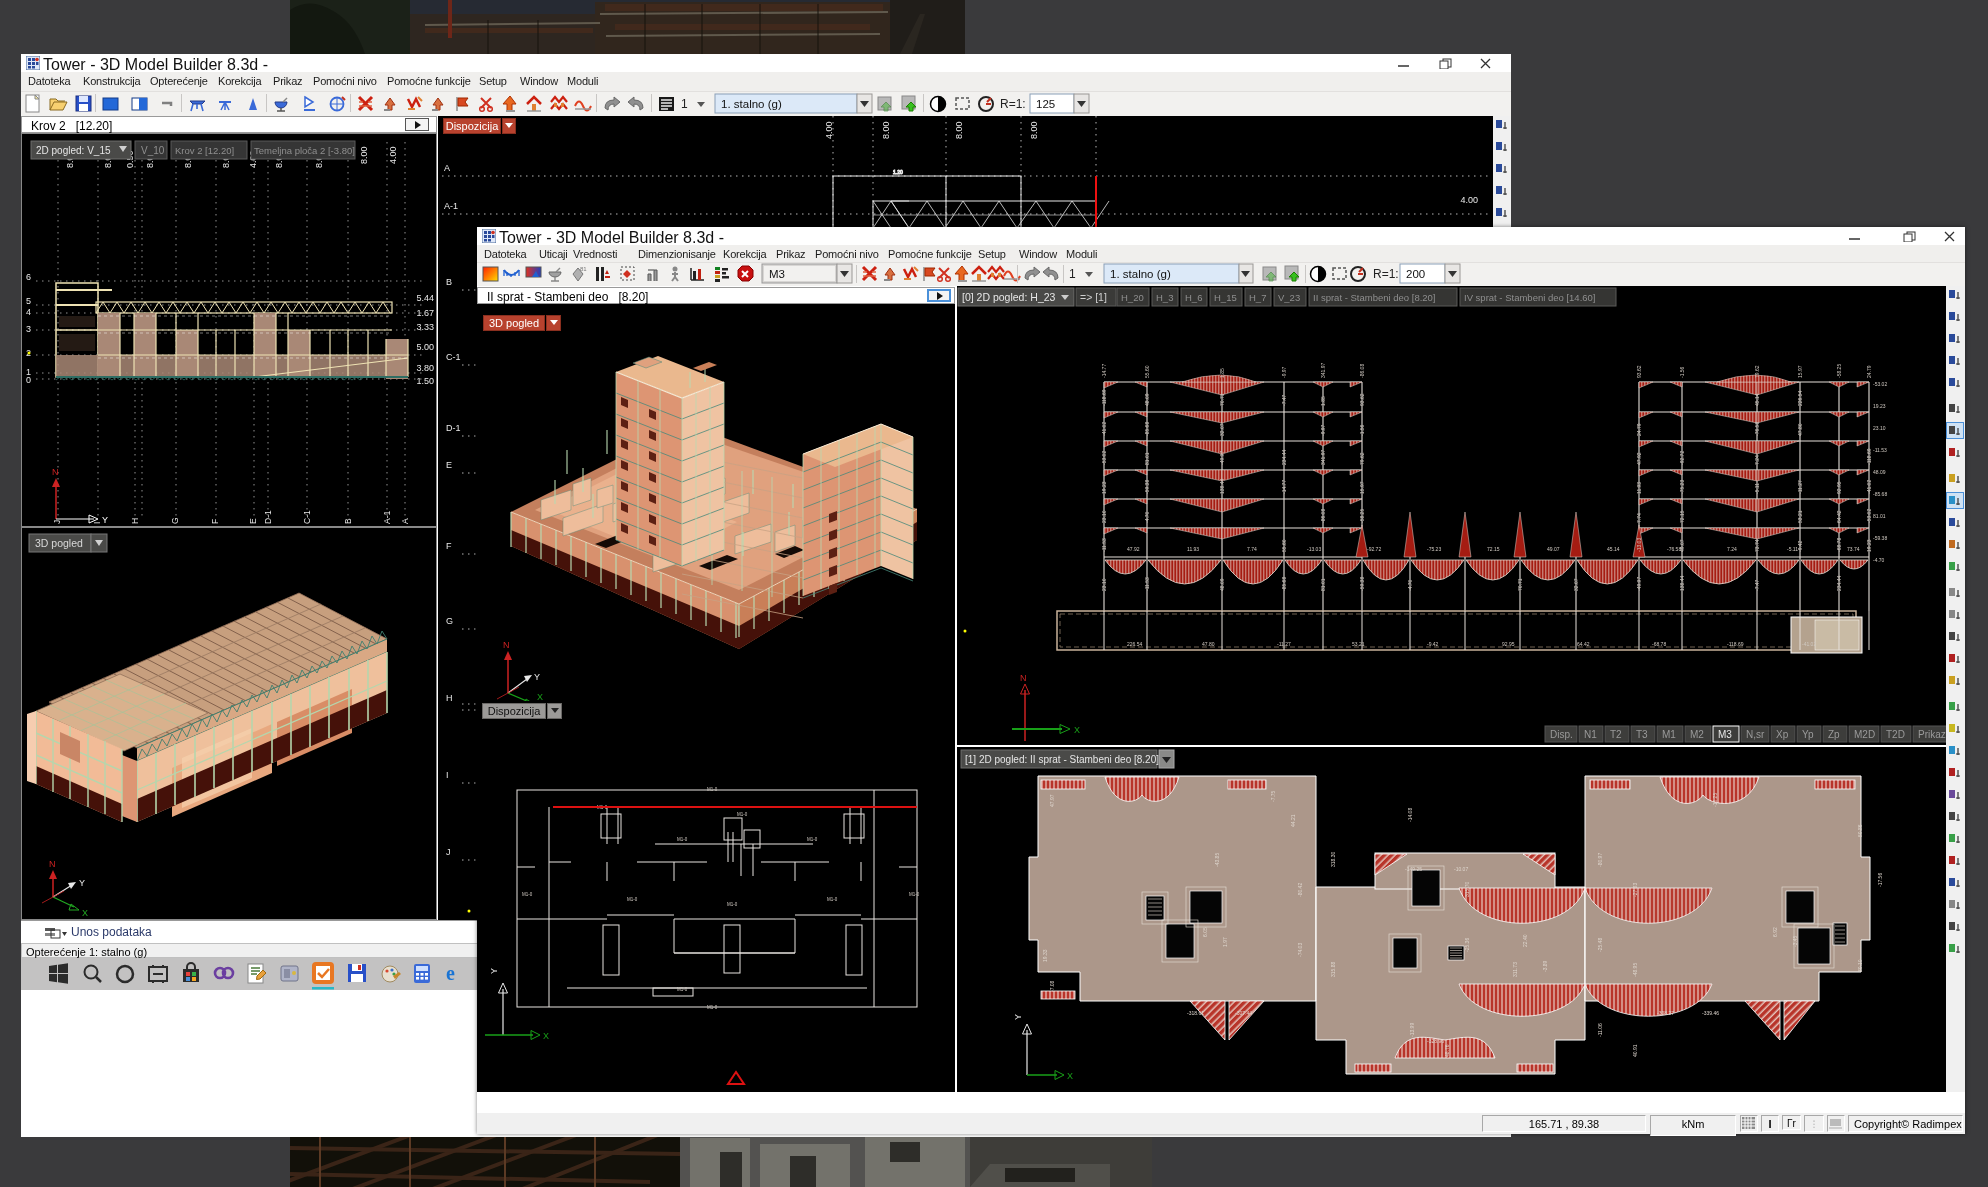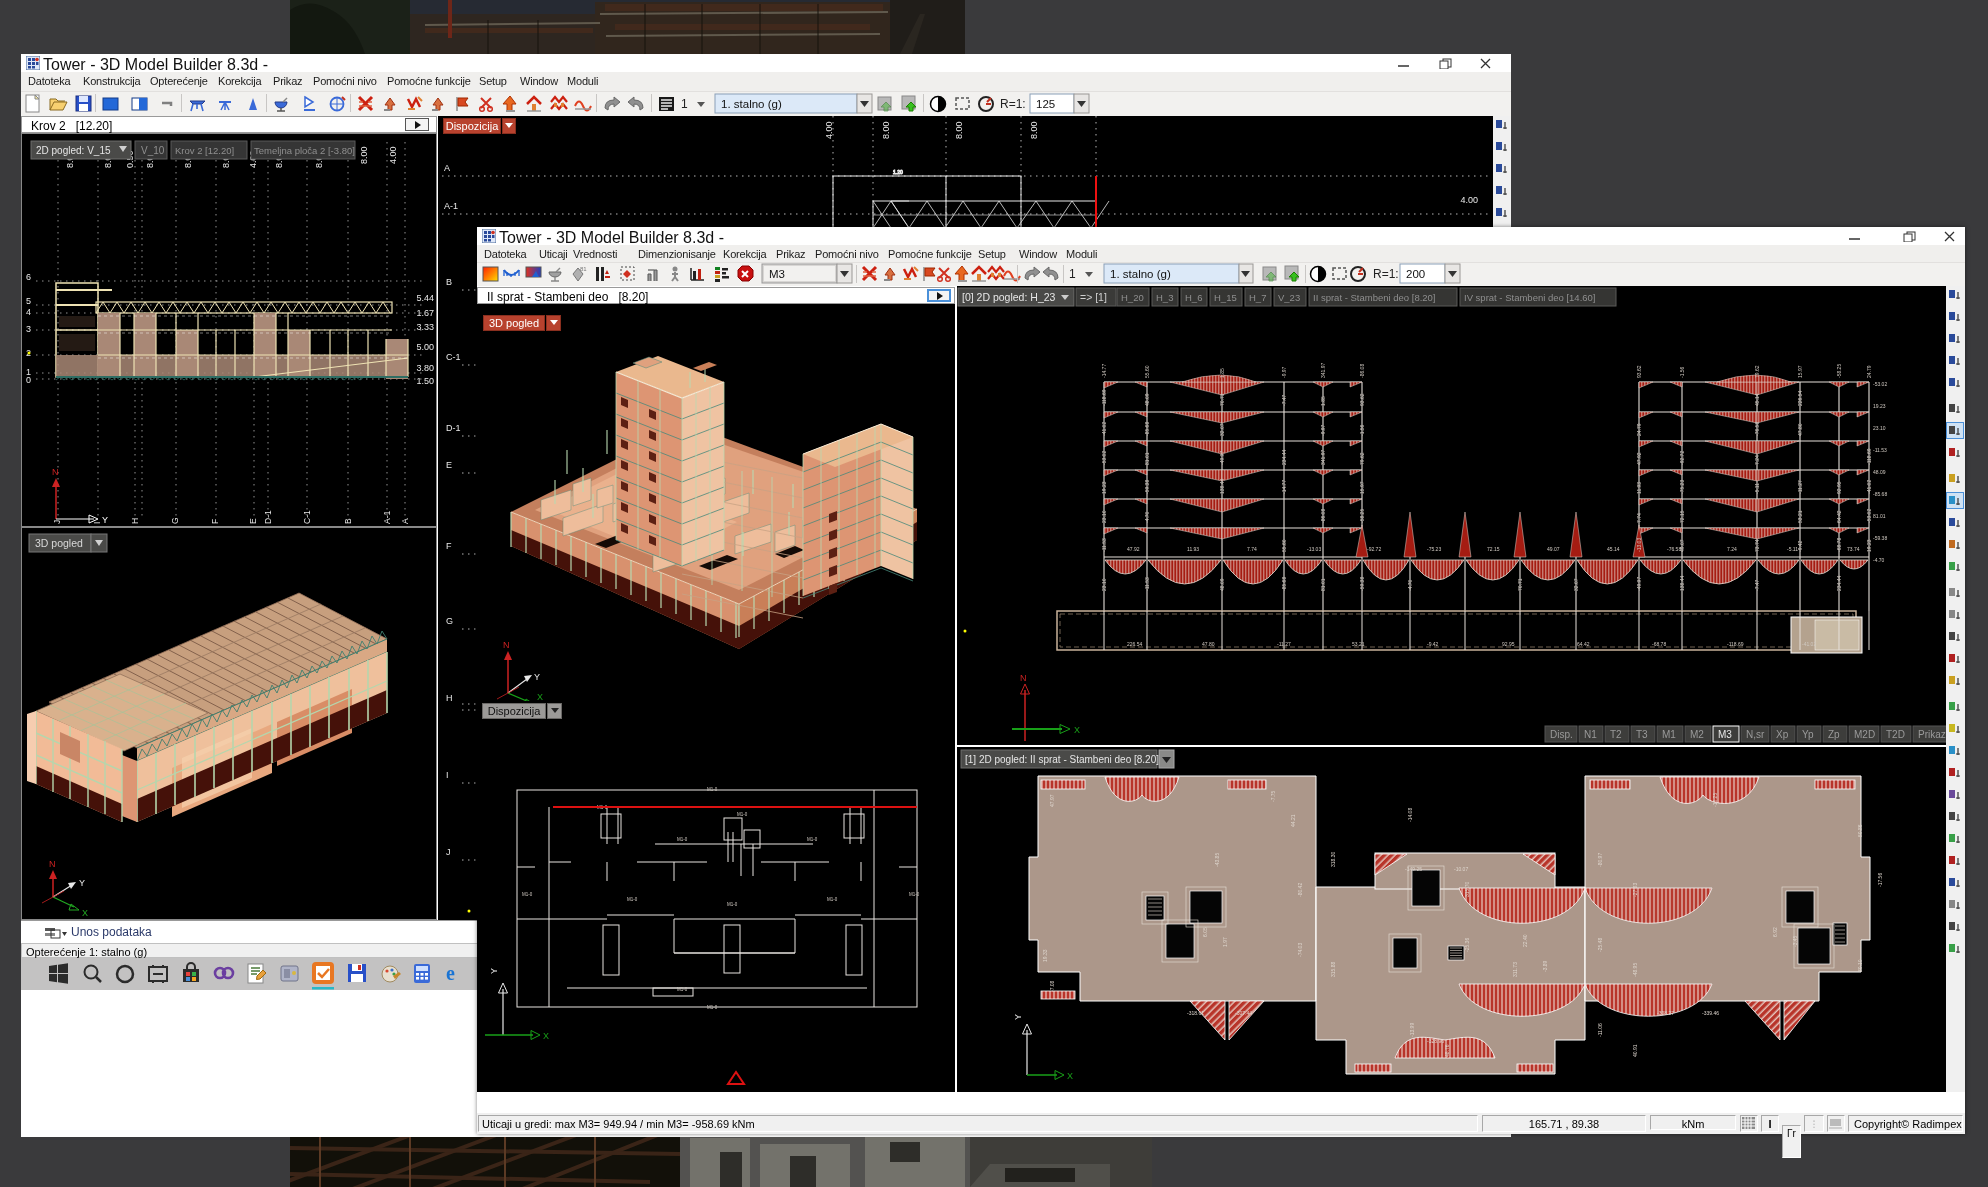--- a/index.html
+++ b/index.html
@@ -1719,31 +1719,28 @@
         <path d="M10 622 h4 M12 616 v7" stroke="#333" stroke-width="1.2"></path>
         <rect x="2" y="634" width="13" height="13" fill="none"></rect>
         <rect x="3" y="636" width="6" height="8" fill="#444"></rect>
         <path d="M10 644 h4 M12 638 v7" stroke="#333" stroke-width="1.2"></path>
         <rect x="2" y="656" width="13" height="13" fill="none"></rect>
         <rect x="3" y="658" width="6" height="8" fill="#38a048"></rect>
         <path d="M10 666 h4 M12 660 v7" stroke="#333" stroke-width="1.2"></path>
       </svg></div>
 
   <div class="statusbar" style="left:0;top:886px;width:100%;height:21px">
-    <div class="scell" style="left:1px;top:2px;width:1000px;height:17px">
-        <span style="position:absolute;left:3px;top:2px">Uticaji u gredi: max M3= 949.94 / min M3= -958.69 kNm</span>
-      </div>
     <div class="scell" style="left:1005px;top:2px;width:164px;height:17px;text-align:center;line-height:16px">165.71 , 89.38</div>
-    <div class="scell" style="left:1173px;top:2px;width:86px;height:15px;text-align:center;line-height:16px">kNm</div>
+    <div class="scell" style="left:1173px;top:2px;width:86px;height:21px;text-align:center;line-height:16px">kNm</div>
     <div class="scell" style="left:1263px;top:2px;width:18px;height:17px"><svg width="14" height="13" style="margin:1px">
           <rect x="0" y="0" width="13" height="12" fill="#888"></rect>
           <path d="M0 3 h13 M0 6 h13 M0 9 h13 M3 0 v12 M6 0 v12 M9 0 v12" stroke="#fff" stroke-width="1"></path>
         </svg></div>
     <div class="scell" style="left:1284px;top:2px;width:18px;height:17px;text-align:center;line-height:16px;font-weight:bold">I</div>
-    <div class="scell" style="left:1305px;top:12px;width:19px;height:33px;font-size:10px;text-align:center;line-height:16px">Γr</div>
+    <div class="scell" style="left:1305px;top:2px;width:19px;height:15px;font-size:10px;text-align:center;line-height:16px">Γr</div>
     <div class="scell" style="left:1327px;top:2px;width:20px;height:17px;color:#999;text-align:center;line-height:16px;font-size:9px">⋮</div>
     <div class="scell" style="left:1350px;top:2px;width:18px;height:17px"><svg width="14" height="13" style="margin:1px">
           <rect x="1" y="2" width="11" height="7" fill="#bbb"></rect>
           <path d="M0 11 h13" stroke="#aaa"></path>
         </svg></div>
     <div class="scell" style="left:1371px;top:2px;width:115px;height:17px;white-space:nowrap;overflow:hidden">
         <span style="position:absolute;left:5px;top:2px">Copyright© Radimpex</span>
       </div>
   </div>
 </div>

